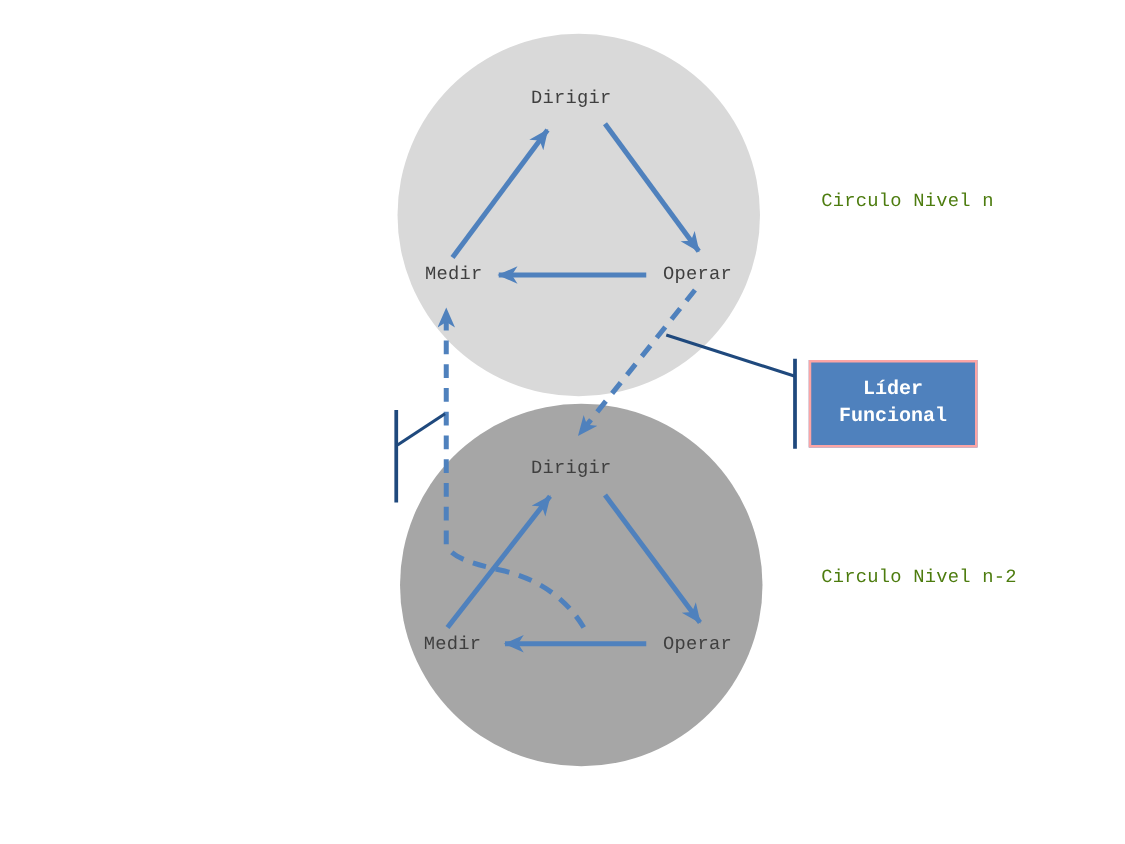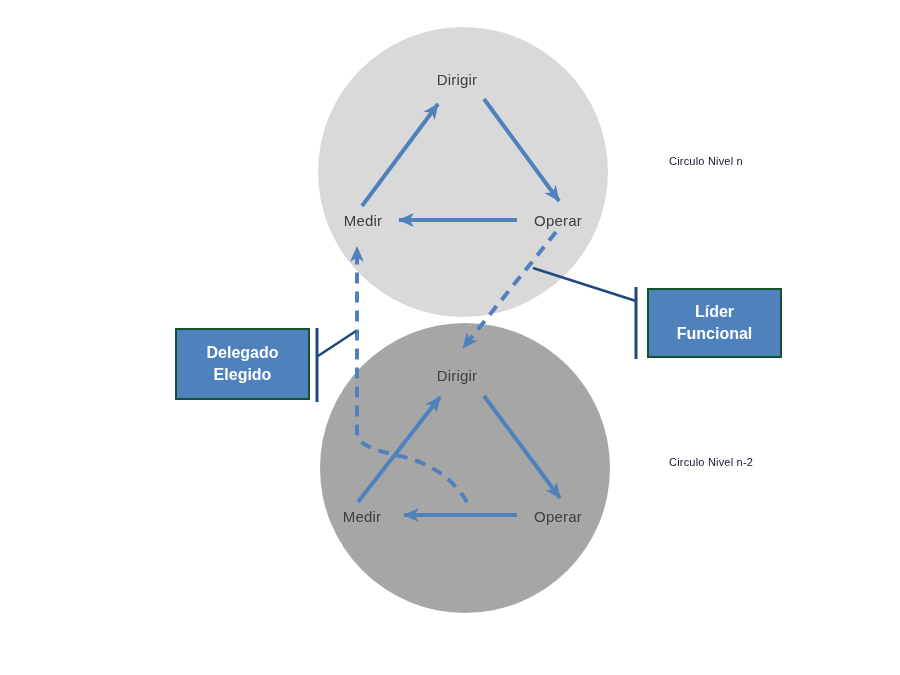--- a/index.html
+++ b/index.html
@@ -1,44 +1,43 @@
 <!DOCTYPE html>
 <html><head>
 <meta charset="utf-8">
 <style>
   html,body{margin:0;padding:0;background:#fff;}
   #slide{
     position:relative;
     width:900px;height:648px;
     background:#ffffff;
     overflow:hidden;
-    font-family:Liberation Sans, sans-serif;
+    font-family:Liberation Mono, monospace;
   }
   #diagram-svg{position:absolute;left:0;top:0;width:900px;height:675px;}
   .node-label{
     position:absolute;
     transform:translate(-50%,-50%);
     font-size:15px;
     color:#3f3f3f;
     white-space:nowrap;
     letter-spacing:.2px;
   }
   .circle-caption{
     position:absolute;
     transform:translate(0,-50%);
-    font-size:11px;
-    color:#0f172a;
+    font-size:15px;
+    color:#4d7c0f;
     white-space:nowrap;
     letter-spacing:.2px;
-    margin-left:12px;
   }
   .callout-box{
     position:absolute;
     background:#4f81bd;
-    border:2px solid #14532d;
+    border:2px solid #fca5a5;
     box-sizing:border-box;
     display:flex;
     align-items:center;
     justify-content:center;
     text-align:center;
   }
   .callout-box .callout-text{
     font-size:16px;
     font-weight:bold;
     color:#ffffff;
@@ -86,20 +85,17 @@
   <div class="node-label" style="left:363px;top:220px;">Medir</div>
   <div class="node-label" style="left:558px;top:220px;">Operar</div>
 
   <div class="node-label" style="left:457px;top:375px;">Dirigir</div>
   <div class="node-label" style="left:362px;top:516px;">Medir</div>
   <div class="node-label" style="left:558px;top:516px;">Operar</div>
 
   <div class="circle-caption" style="left:657px;top:161px;">Circulo Nivel n</div>
   <div class="circle-caption" style="left:657px;top:462px;">Circulo Nivel n-2</div>
 
-  <div class="callout-box" id="delegado-box">
-    <div class="callout-text">Delegado Elegido</div>
-  </div>
   <div class="callout-box" id="lider-box">
     <div class="callout-text">Líder Funcional</div>
   </div>
 
 </div>
 
 </body></html>

